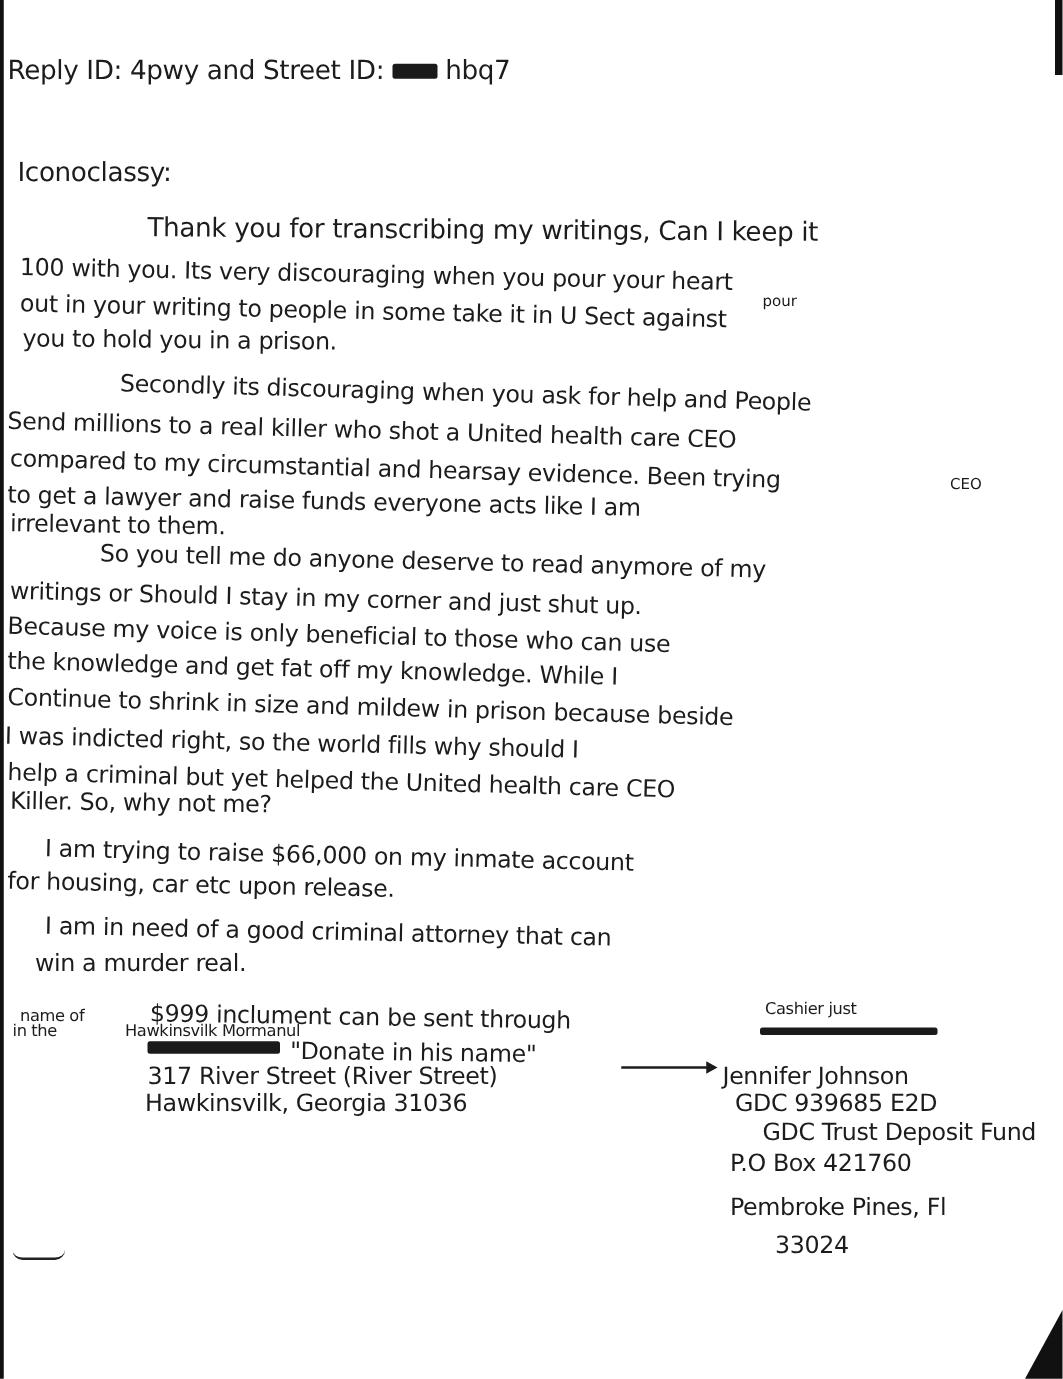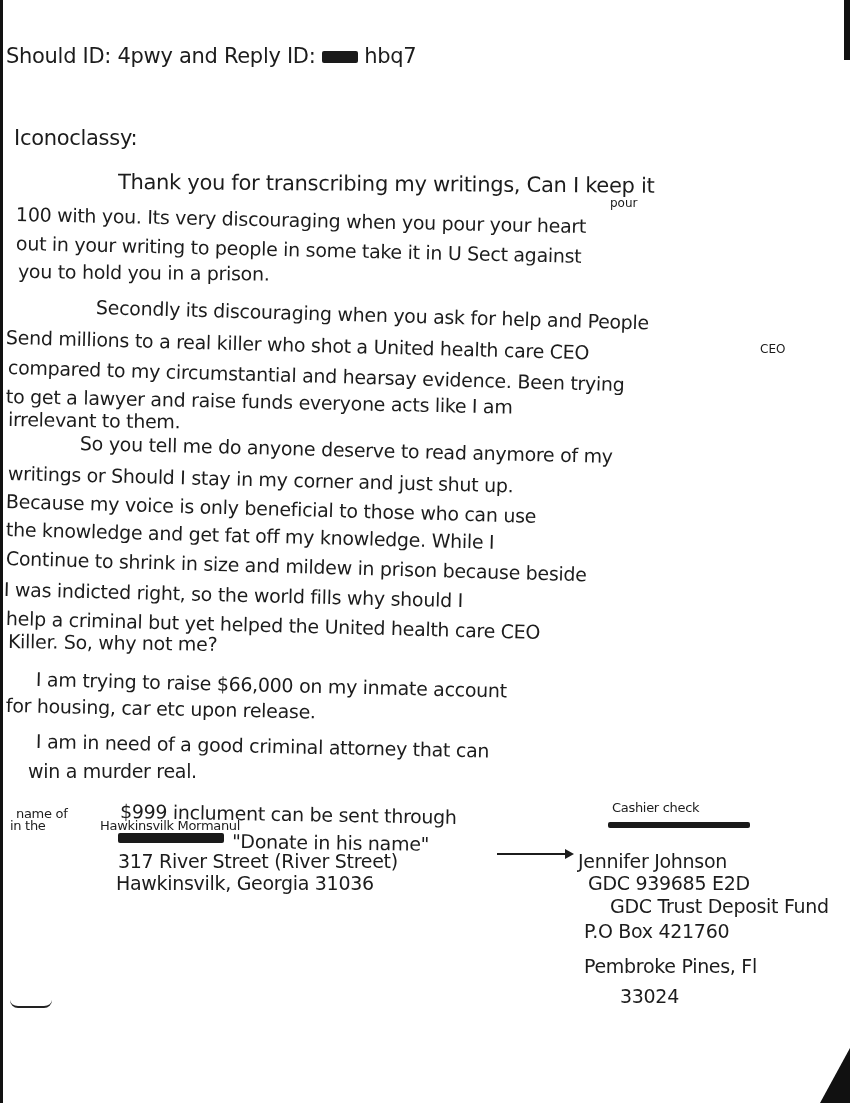--- a/index.html
+++ b/index.html
@@ -40,20 +40,21 @@
     .redact {
       display: inline-block;
       background: #1a1a1a;
       height: 12px;
       vertical-align: middle;
       border-radius: 2px;
     }
     .sup {
       position: absolute;
       font-size: 12px;
+      margin-top: 38px;
     }
     .arrow {
       position: absolute;
       left: 497px; top: 853px;
       width: 75px; height: 2px; background: #1c1c1c;
     }
     .arrow::after {
       content: "";
       position: absolute; right: -2px; top: -4px;
       width: 0; height: 0;
@@ -69,21 +70,21 @@
     }
   </style>
 </head>
 <body>
 
 <div class="scan-edge-left"></div>
 <div class="scan-edge-right"></div>
 <div class="scan-corner"></div>
 
 <div class="hw big" style="left:6px; top:44px;">
-  <span>Should ID: 4pwy and Reply ID:</span>
+  <span>Reply ID: 4pwy and Street ID:</span>
   <span class="redact" style="width:36px;"></span>
   <span>hbq7</span>
 </div>
 
 <div class="hw big" style="left:14px; top:126px;">Iconoclassy:</div>
 
 <div>
   <div class="hw big" style="left:118px; top:170px; transform:rotate(0.4deg);">Thank you for transcribing my writings, Can I keep it</div>
   <div class="hw" style="left:16px; top:203px; transform:rotate(1.2deg);">100 with you. Its very discouraging when you pour your heart</div>
   <div class="sup" style="left:610px; top:196px;">pour</div>
@@ -116,21 +117,21 @@
   <div class="hw" style="left:6px; top:694px; transform:rotate(1.2deg);">for housing, car etc upon release.</div>
 </div>
 
 <div>
   <div class="hw" style="left:36px; top:730px; transform:rotate(1.2deg);">I am in need of a good criminal attorney that can</div>
   <div class="hw" style="left:28px; top:760px;">win a murder real.</div>
 </div>
 
 <div>
   <div class="hw" style="left:120px; top:800px; transform:rotate(1deg);">$999 inclument can be sent through</div>
-  <div class="hw small" style="left:612px; top:800px;">Cashier check</div>
+  <div class="hw small" style="left:612px; top:800px;">Cashier just</div>
   <div class="redact" style="position:absolute; left:608px; top:822px; width:142px; height:6px;"></div>
   <div class="hw small" style="left:10px; top:818px;">in the</div>
   <div class="hw small" style="left:16px; top:806px;">name of</div>
   <div class="hw small" style="left:100px; top:818px;">Hawkinsvilk Mormanul</div>
   <div class="redact" style="position:absolute; left:118px; top:833px; width:106px; height:10px;"></div>
   <div class="hw" style="left:232px; top:830px; transform:rotate(0.8deg);">"Donate in his name"</div>
   <div class="hw" style="left:118px; top:850px;">317 River Street (River Street)</div>
   <div class="hw" style="left:116px; top:872px;">Hawkinsvilk, Georgia 31036</div>
 </div>
 

